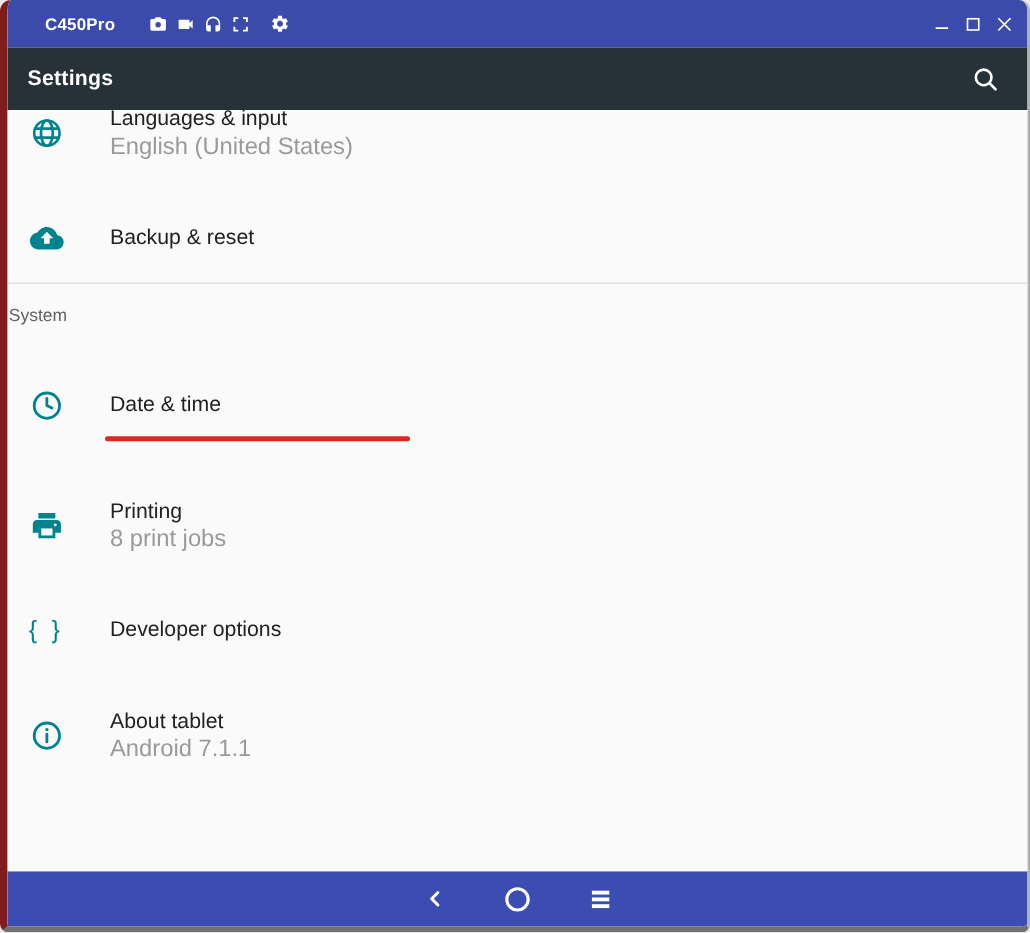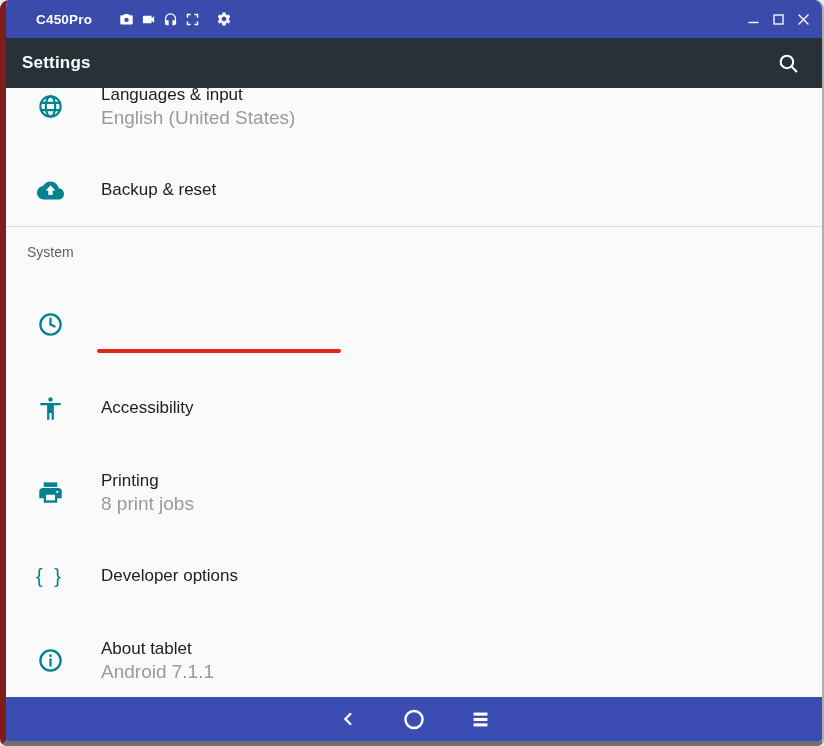--- a/index.html
+++ b/index.html
@@ -20,30 +20,30 @@
   .win-controls { margin-left:auto; display:flex; align-items:center; gap:11px; margin-right:12px; }
   .ctrl { width:14px; height:14px; display:flex; align-items:center; justify-content:center; cursor:pointer; }
   .ctrl svg { width:13px; height:13px; display:block; }
   
   .actionbar { flex:0 0 50px; background:var(--actionbar); display:flex; align-items:center; padding:0 16px; }
   .ab-title { color:#fff; font-size:17px; font-weight:bold; letter-spacing:.2px; }
   .search-btn { margin-left:auto; width:25px; height:25px; margin-right:5px; cursor:pointer; }
   .search-btn svg { width:100%; height:100%; display:block; }
   
   .content { flex:1 1 auto; overflow:hidden; background:#fafafa; position:relative; }
-  .row { display:flex; align-items:center; height:96px; position:relative; cursor:pointer;margin-left:13px; }
+  .row { display:flex; align-items:center; height:96px; position:relative; cursor:pointer; }
   .row.single { height:72px; }
   .row:first-child { margin-top:-30px; }
   .icon-col { width:28px; margin-left:17px; display:flex; justify-content:center; align-items:center; flex:0 0 28px; }
   .icon-col svg { width:27px; height:27px; display:block; }
   .braces { color:var(--teal); font-size:20px; letter-spacing:3px; font-weight:500; white-space:nowrap; }
   .texts { margin-left:37px; }
   .row-title { font-size:17px; color:#212121; line-height:20px; }
   .row-sub { font-size:19px; color:#9a9a9a; line-height:18px; margin-top:4px; }
-  .section { border-top:1px solid #dcdcdc; height:50px; box-sizing:border-box; display:flex; align-items:center; padding-left:21px; }
+  .section { border-top:1px solid #dcdcdc; height:50px; box-sizing:border-box; display:flex; align-items:center; padding-left:1px; }
   .section-label { font-size:14px; color:#616161; }
   .red-underline { position:absolute; left:78px; top:73px; width:244px; height:4px; border-radius:2px; background:var(--red); }
   
   .navbar { flex:0 0 44px; background:var(--navbar); display:flex; align-items:center; justify-content:center; gap:44px; }
   .nav-btn { width:22px; height:22px; display:flex; align-items:center; justify-content:center; cursor:pointer; }
   .nav-btn svg { display:block; }
 </style>
 </head>
 <body>
 
@@ -140,35 +140,25 @@
   </div>
 
   <div class="row">
     <div class="icon-col">
           <svg viewBox="0 0 24 24" fill="none" stroke="#00838f" stroke-width="2">
             <circle cx="12" cy="12" r="9"></circle>
             <path d="M12 6.8V12l3.6 1.7" stroke-linecap="round"></path>
           </svg>
         </div>
     <div class="texts">
+      <div class="row-title">Date &amp; time</div>
     </div>
   <div class="red-underline"></div>
       </div>
 
-  <div class="row single">
-    <div class="icon-col">
-          <svg viewBox="0 0 24 24" fill="#00838f">
-            <path d="M12 2c1.1 0 2 .9 2 2s-.9 2-2 2-2-.9-2-2 .9-2 2-2zm9 7h-6v13h-2v-6h-2v6H9V9H3V7h18v2z"></path>
-          </svg>
-        </div>
-    <div class="texts">
-      <div class="row-title">Accessibility</div>
-
-    </div>
-  </div>
 
   <div class="row">
     <div class="icon-col">
           <svg viewBox="0 0 24 24">
             <path fill="#00838f" d="M18 3H6v4h12V3z"></path>
             <path fill="#00838f" d="M19 8H5c-1.66 0-3 1.34-3 3v6h4v4h12v-4h4v-6c0-1.66-1.34-3-3-3z"></path>
             <rect x="8" y="14" width="8" height="5" fill="#fafafa"></rect>
             <circle cx="18" cy="11.5" r="1" fill="#fafafa"></circle>
           </svg>
         </div>

